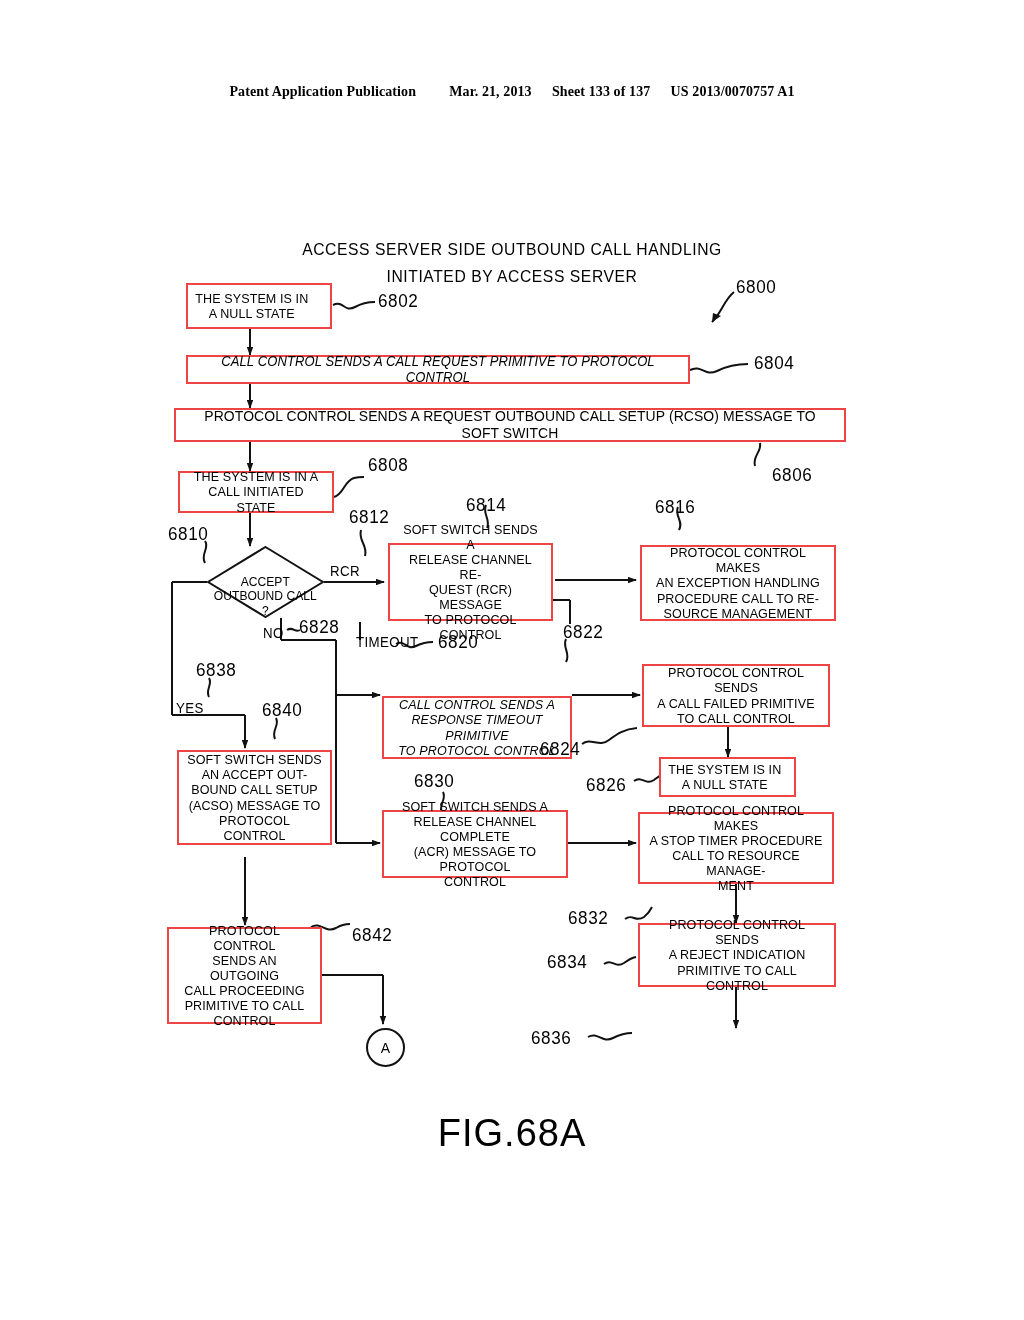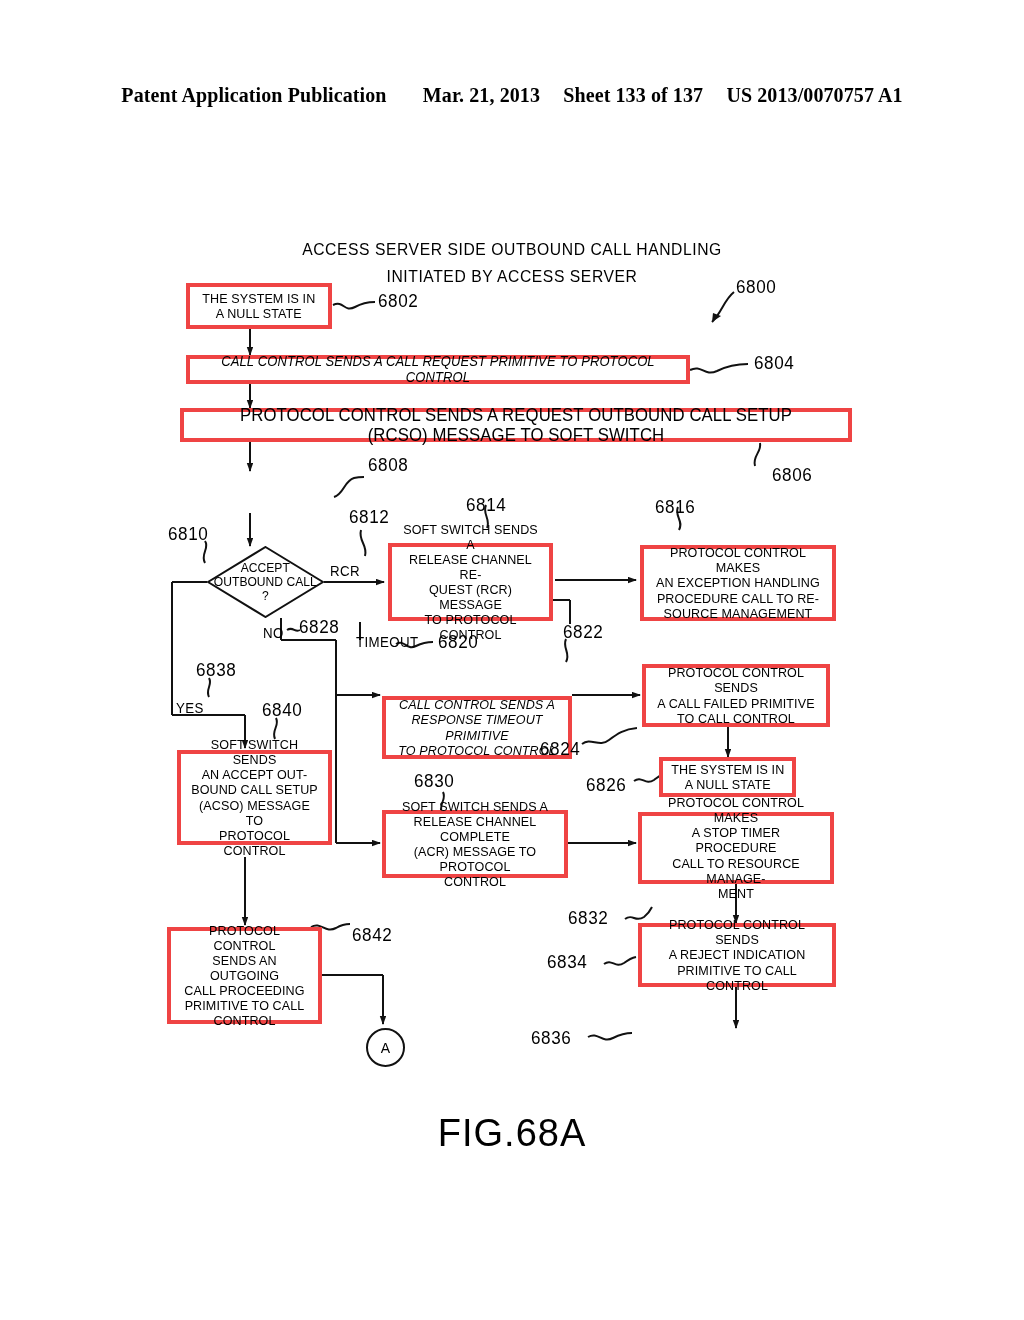--- a/index.html
+++ b/index.html
@@ -19,21 +19,21 @@
 
   
   #pub-header {
     position: absolute;
     left: 0;
     top: 84px;
     width: 1024px;
     text-align: center;
     font-family: "Liberation Serif", serif;
     font-weight: bold;
-    font-size: 20px;
+    font-size: 14px;
     letter-spacing: 0.1px;
     white-space: nowrap;
   }
   #pub-header .seg { display: inline-block; }
   #pub-header .gap-lg { display: inline-block; width: 26px; }
   #pub-header .gap-sm { display: inline-block; width: 13px; }
 
   
   #figure {
     position: absolute;
@@ -47,44 +47,43 @@
     left: 0;
     top: 0;
     width: 1024px;
     height: 1320px;
   }
 
   
   .node {
     position: absolute;
     box-sizing: border-box;
-    border: 4px solid #ef4444;
+    border: 2px solid #ef4444;
     background: #fff;
     display: flex;
     align-items: center;
-    justify-content: center;
     text-align: center;
     font-family: "Liberation Sans", sans-serif;
     font-size: 13.5px;
     line-height: 1.12;
     letter-spacing: 0.1px;
     font-stretch: condensed;
     padding: 0 3px;
   }
   .node span {
     display: block;
     transform: scaleX(0.93);
     white-space: pre-line;
   }
 
   
   .diamond {
     position: absolute;
     display: flex;
-    align-items: center;
+    align-items: flex-end;
     justify-content: center;
   }
   .diamond .dtext {
     position: relative;
     z-index: 2;
     text-align: center;
     font-size: 13px;
     line-height: 1.1;
     white-space: pre-line;
     transform: scaleX(0.93);
@@ -264,24 +263,28 @@
 
   <div class="node" style="left:186px; top:283px; width:146px; height:46px;">
     <span>THE SYSTEM IS IN
 A NULL STATE</span>
   </div>
 
   <div class="node" style="left:186px; top:355px; width:504px; height:29px; font-size:14px;font-style:italic;">
     <span>CALL CONTROL SENDS A CALL REQUEST PRIMITIVE TO PROTOCOL CONTROL</span>
   </div>
 
-  <div class="node" style="left:174px; top:408px; width:672px; height:34px; font-size:18px;margin-left:6px;">
+  <div class="node" style="left:174px; top:408px; width:672px; height:34px; font-size:15px;">
     <span>PROTOCOL CONTROL SENDS A REQUEST OUTBOUND CALL SETUP (RCSO) MESSAGE TO SOFT SWITCH</span>
   </div>
 
+  <div class="node" style="left:178px; top:471px; width:156px; height:42px;">
+    <span>THE SYSTEM IS IN A
+CALL INITIATED STATE</span>
+  </div>
 
   <div class="diamond" style="left:207px; top:546px; width:117px; height:72px;">
     <svg width="117" height="72" viewBox="0 0 117 72" style="position:absolute;left:0;top:0;">
       <polygon points="58.5,1 116,36 58.5,71 1,36" fill="#fff" stroke="#111" stroke-width="2"></polygon>
     </svg>
     <div class="dtext">ACCEPT
 OUTBOUND CALL
 ?</div>
   </div>
 

